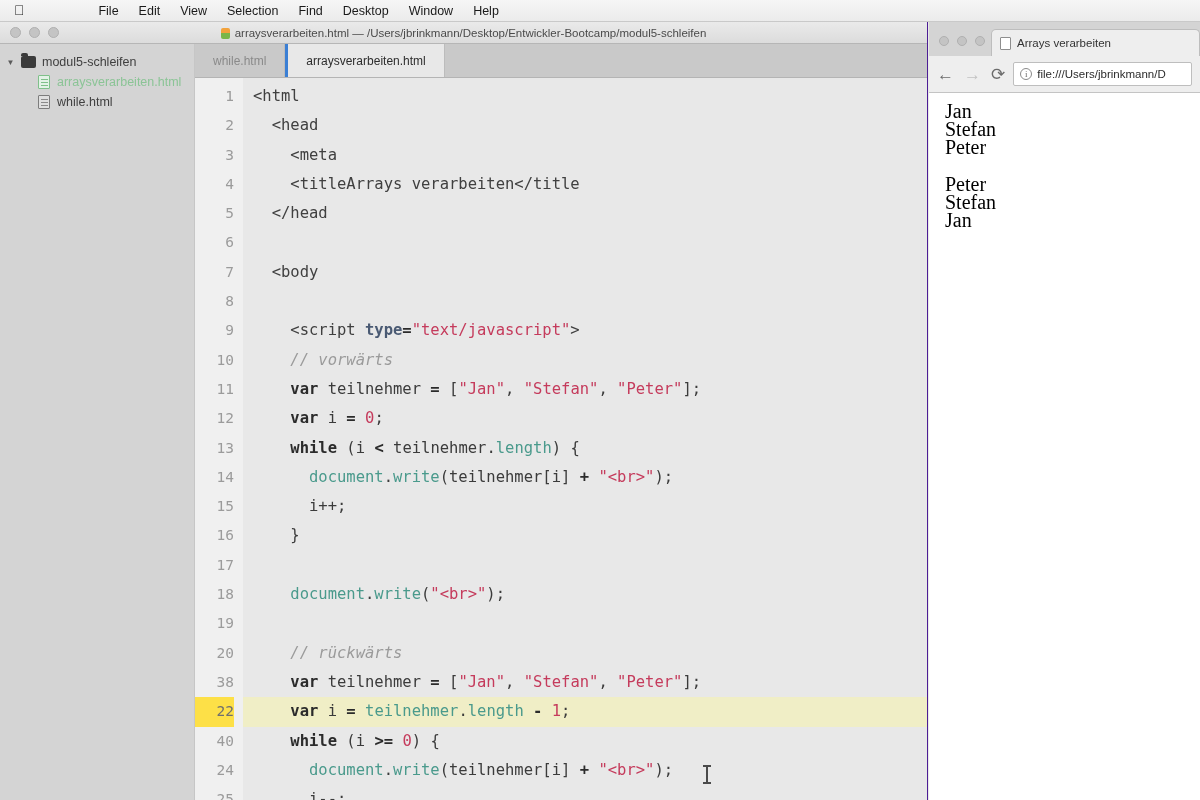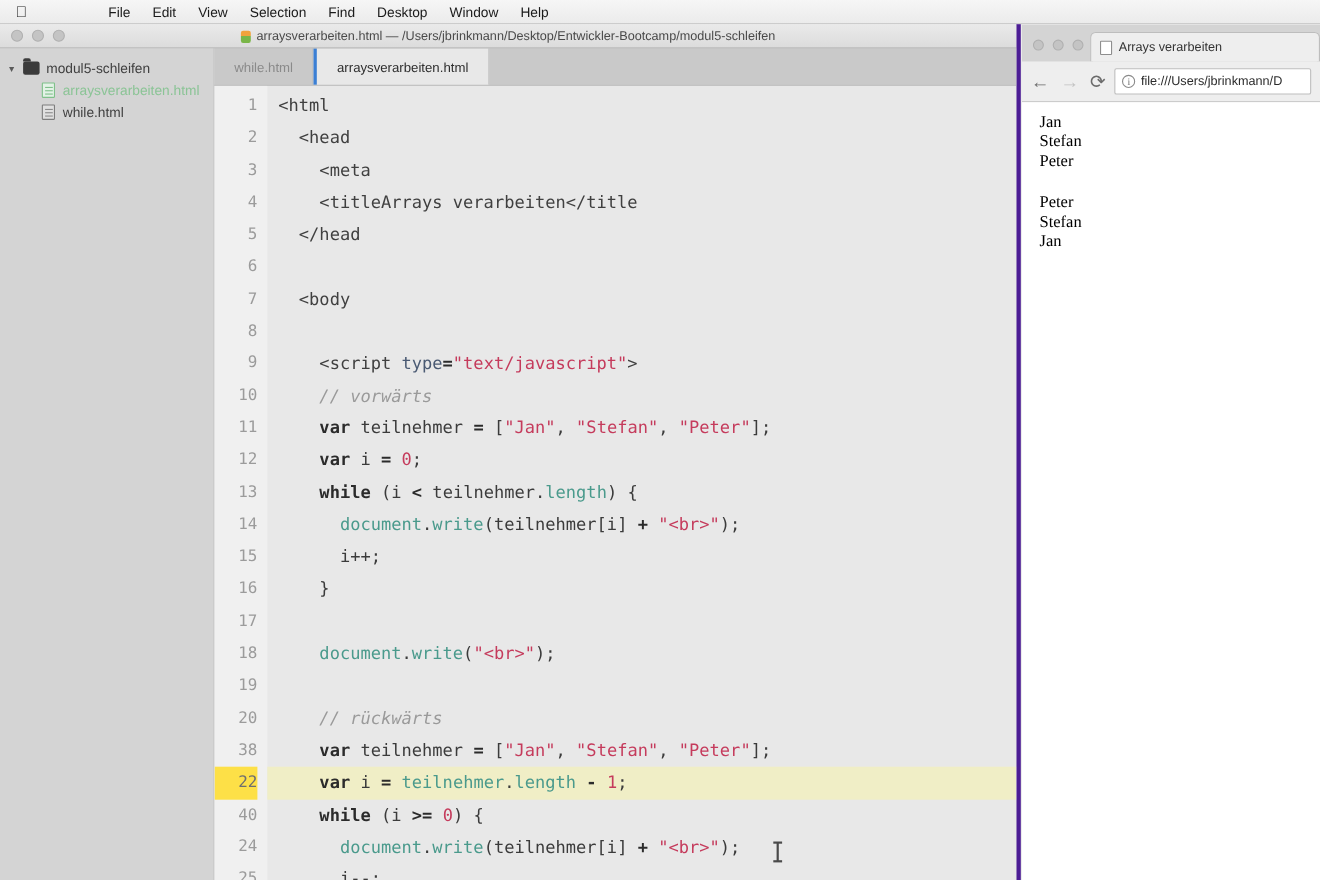--- a/index.html
+++ b/index.html
@@ -26,21 +26,21 @@
     font-size: 14px; line-height: 1; padding: 0 12px 0 6px;
     color: #222; position: relative; top: -1px;
   }
   #menubar .mi { padding: 0 10px; white-space: nowrap; }
   #menubar .mi.app { font-weight: bold; margin-top: 47px; }
 
   
   #atom {
     position: absolute; top: 22px; left: 0; width: 928px; height: 778px;
     background: #e8e8e8;
-    border-right: 4px solid #4c1d95;
+    border-right: 1px solid #4c1d95;
     overflow: hidden;
   }
   #atom-title {
     height: 22px;
     background: linear-gradient(#eaeaea, #dcdcdc);
     border-bottom: 1px solid #b6b6b6;
     display: flex; align-items: center;
     position: relative;
   }
   .lights { display: flex; gap: 8px; padding-left: 10px; }
@@ -140,21 +140,21 @@
     white-space: pre; color: #3b3b3b; position: relative;
   }
   #codearea .ln { height: 29.3px; }
   #codearea .ln.hl {
     background: #f0eec6;
     margin-left: -10px; padding-left: 10px;
   }
 
   
   .tag   { color: #404040; margin-top: 36px; }
-  .attr  { color: #4a5a73; font-weight: normal; }
+  .attr  { color: #4a5a73; font-weight: bold; }
   .str   { color: #c53b5c; }
   .num   { color: #c53b5c; }
   .cmt   { color: #9a9a9a; font-style: italic; }
   .kw    { color: #2b2b2b; font-weight: bold; }
   .var   { color: #3b3b3b; }
   .fn    { color: #4a9a8c; }
   .op    { color: #2b2b2b; font-weight: bold; }
   .punc  { color: #3b3b3b; }
 
   
@@ -212,21 +212,21 @@
   .info-ico {
     width: 12px; height: 12px; border: 1.3px solid #8a8a8a;
     border-radius: 50%; flex: 0 0 12px;
     font-size: 9px; line-height: 10px; text-align: center;
     color: #6b6b6b; font-family: "Liberation Serif", serif;
   }
   #chrome-content {
     height: 532px; background: #fff;
     padding: 9px 0 0 16px;
     font-family: "Liberation Serif", serif;
-    font-size: 15px; line-height: 18.2px; color: #000;
+    font-size: 20px; line-height: 18.2px; color: #000;
   }
   #chrome-content .blank { height: 18.2px; }
 </style>
 </head>
 <body>
 
 <div id="screen">
 
   <div id="menubar">
     <span class="apple"></span>

